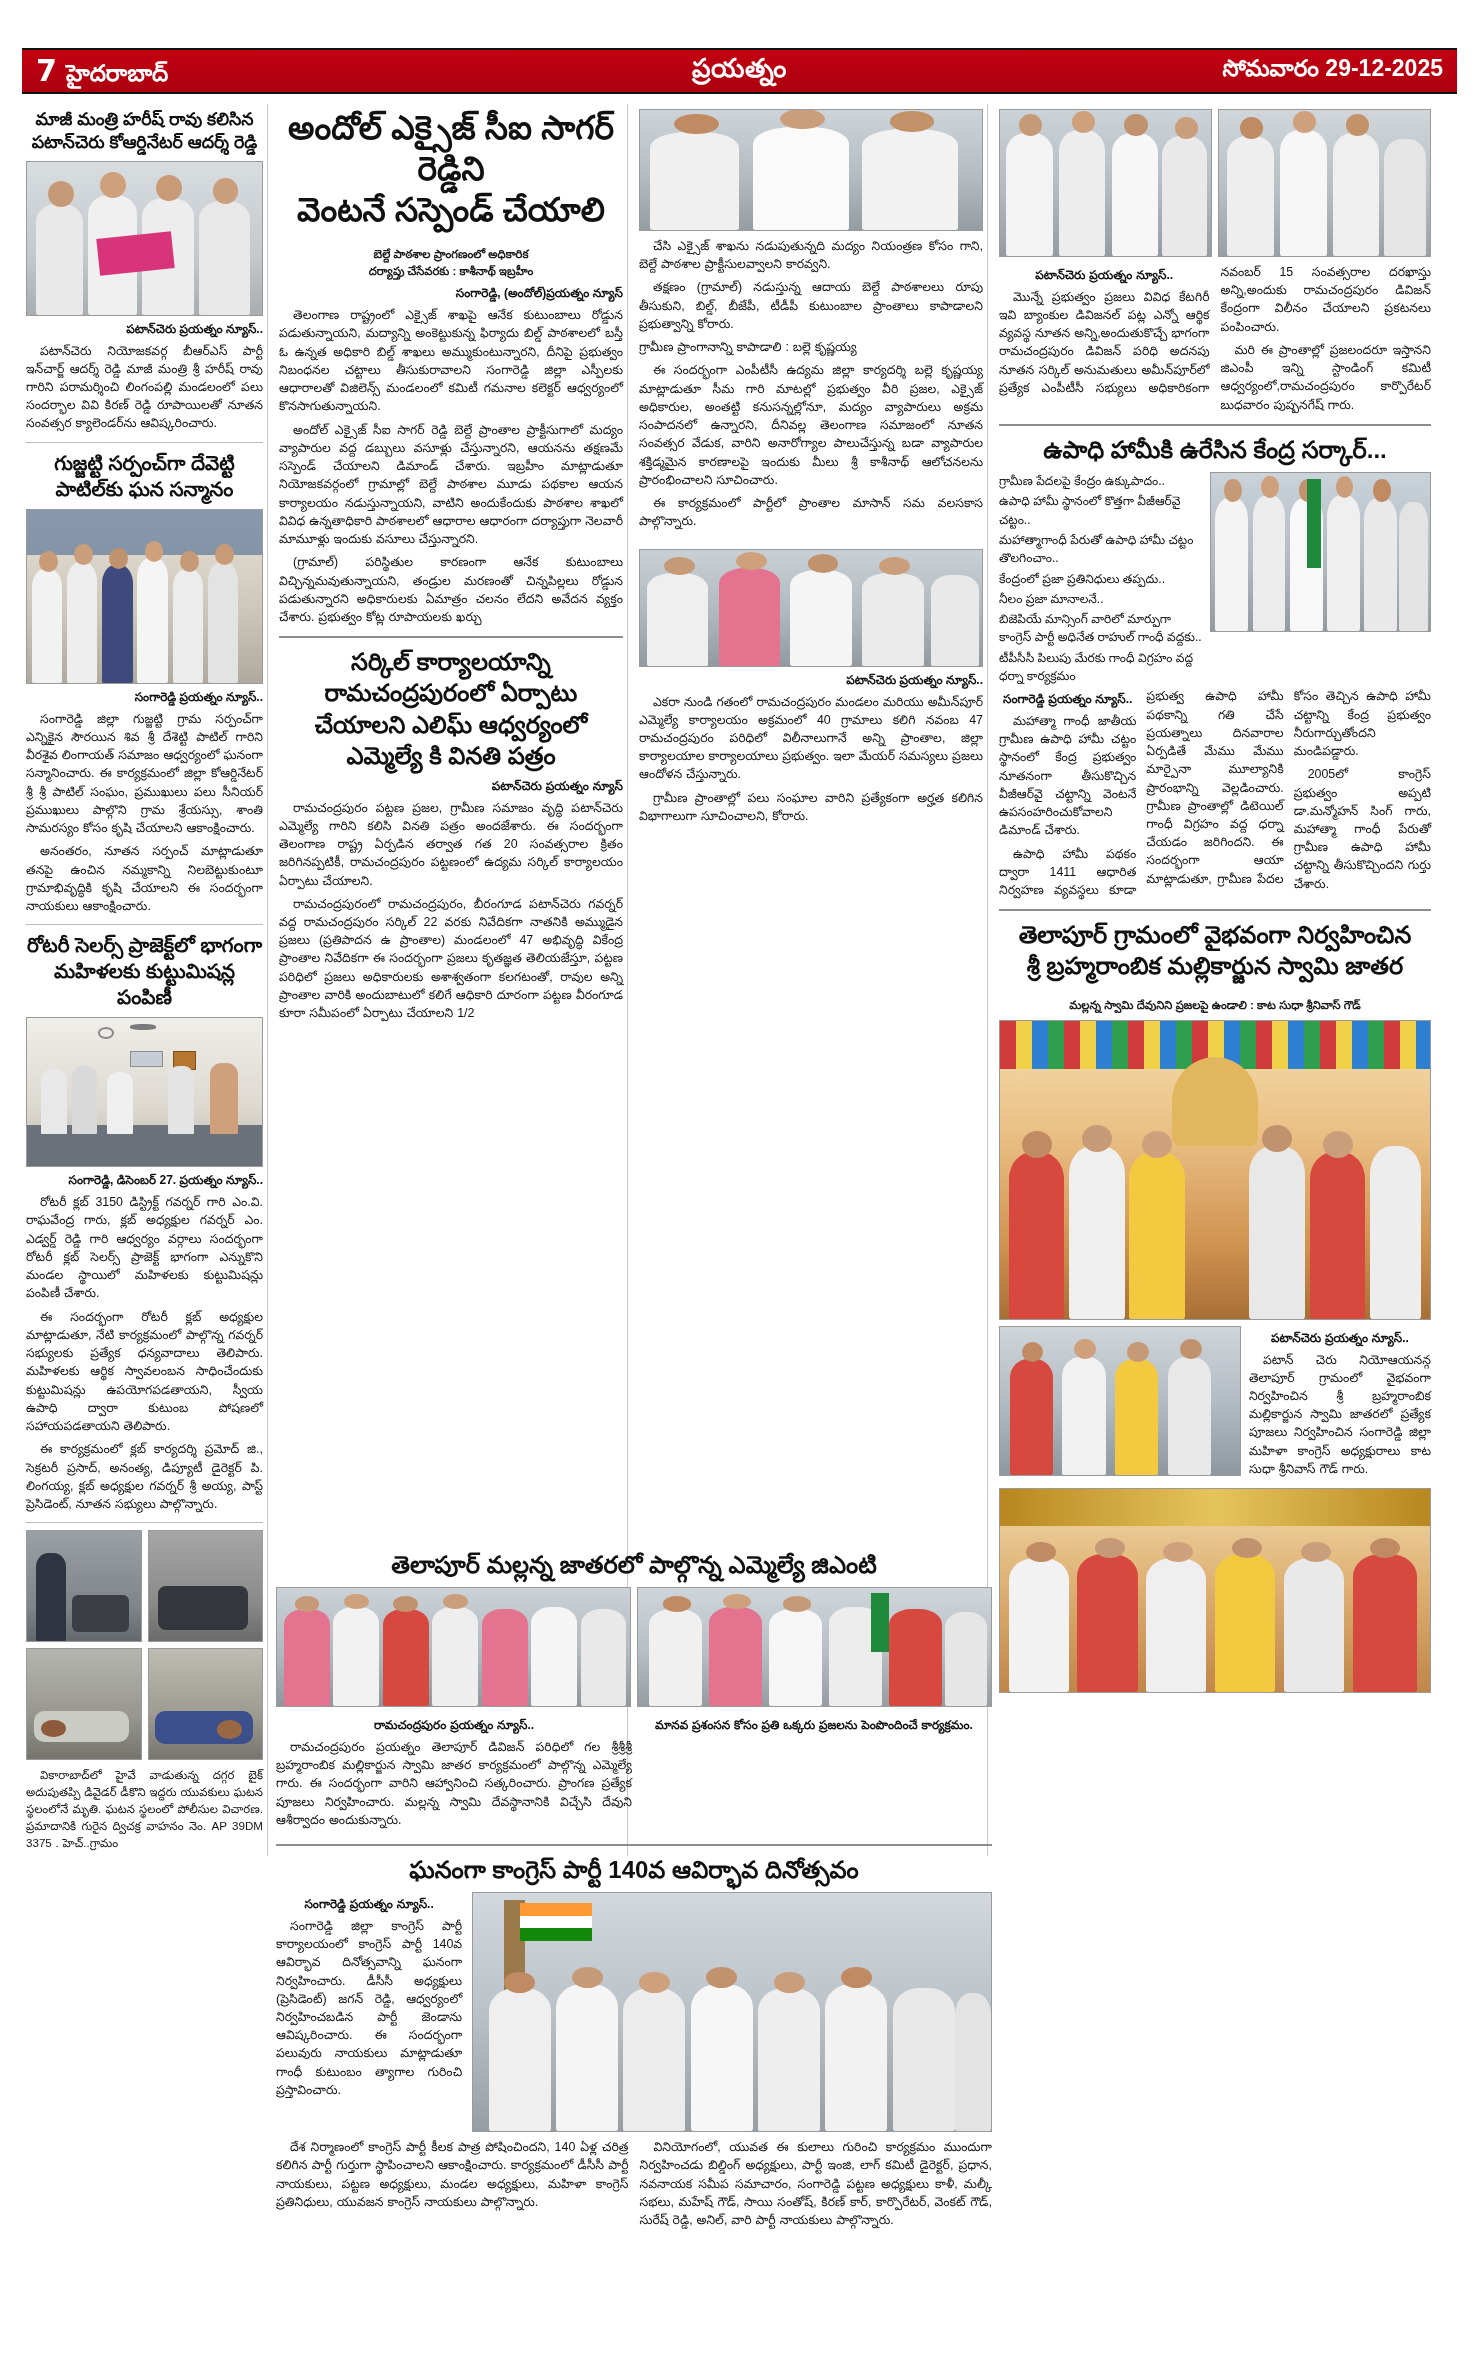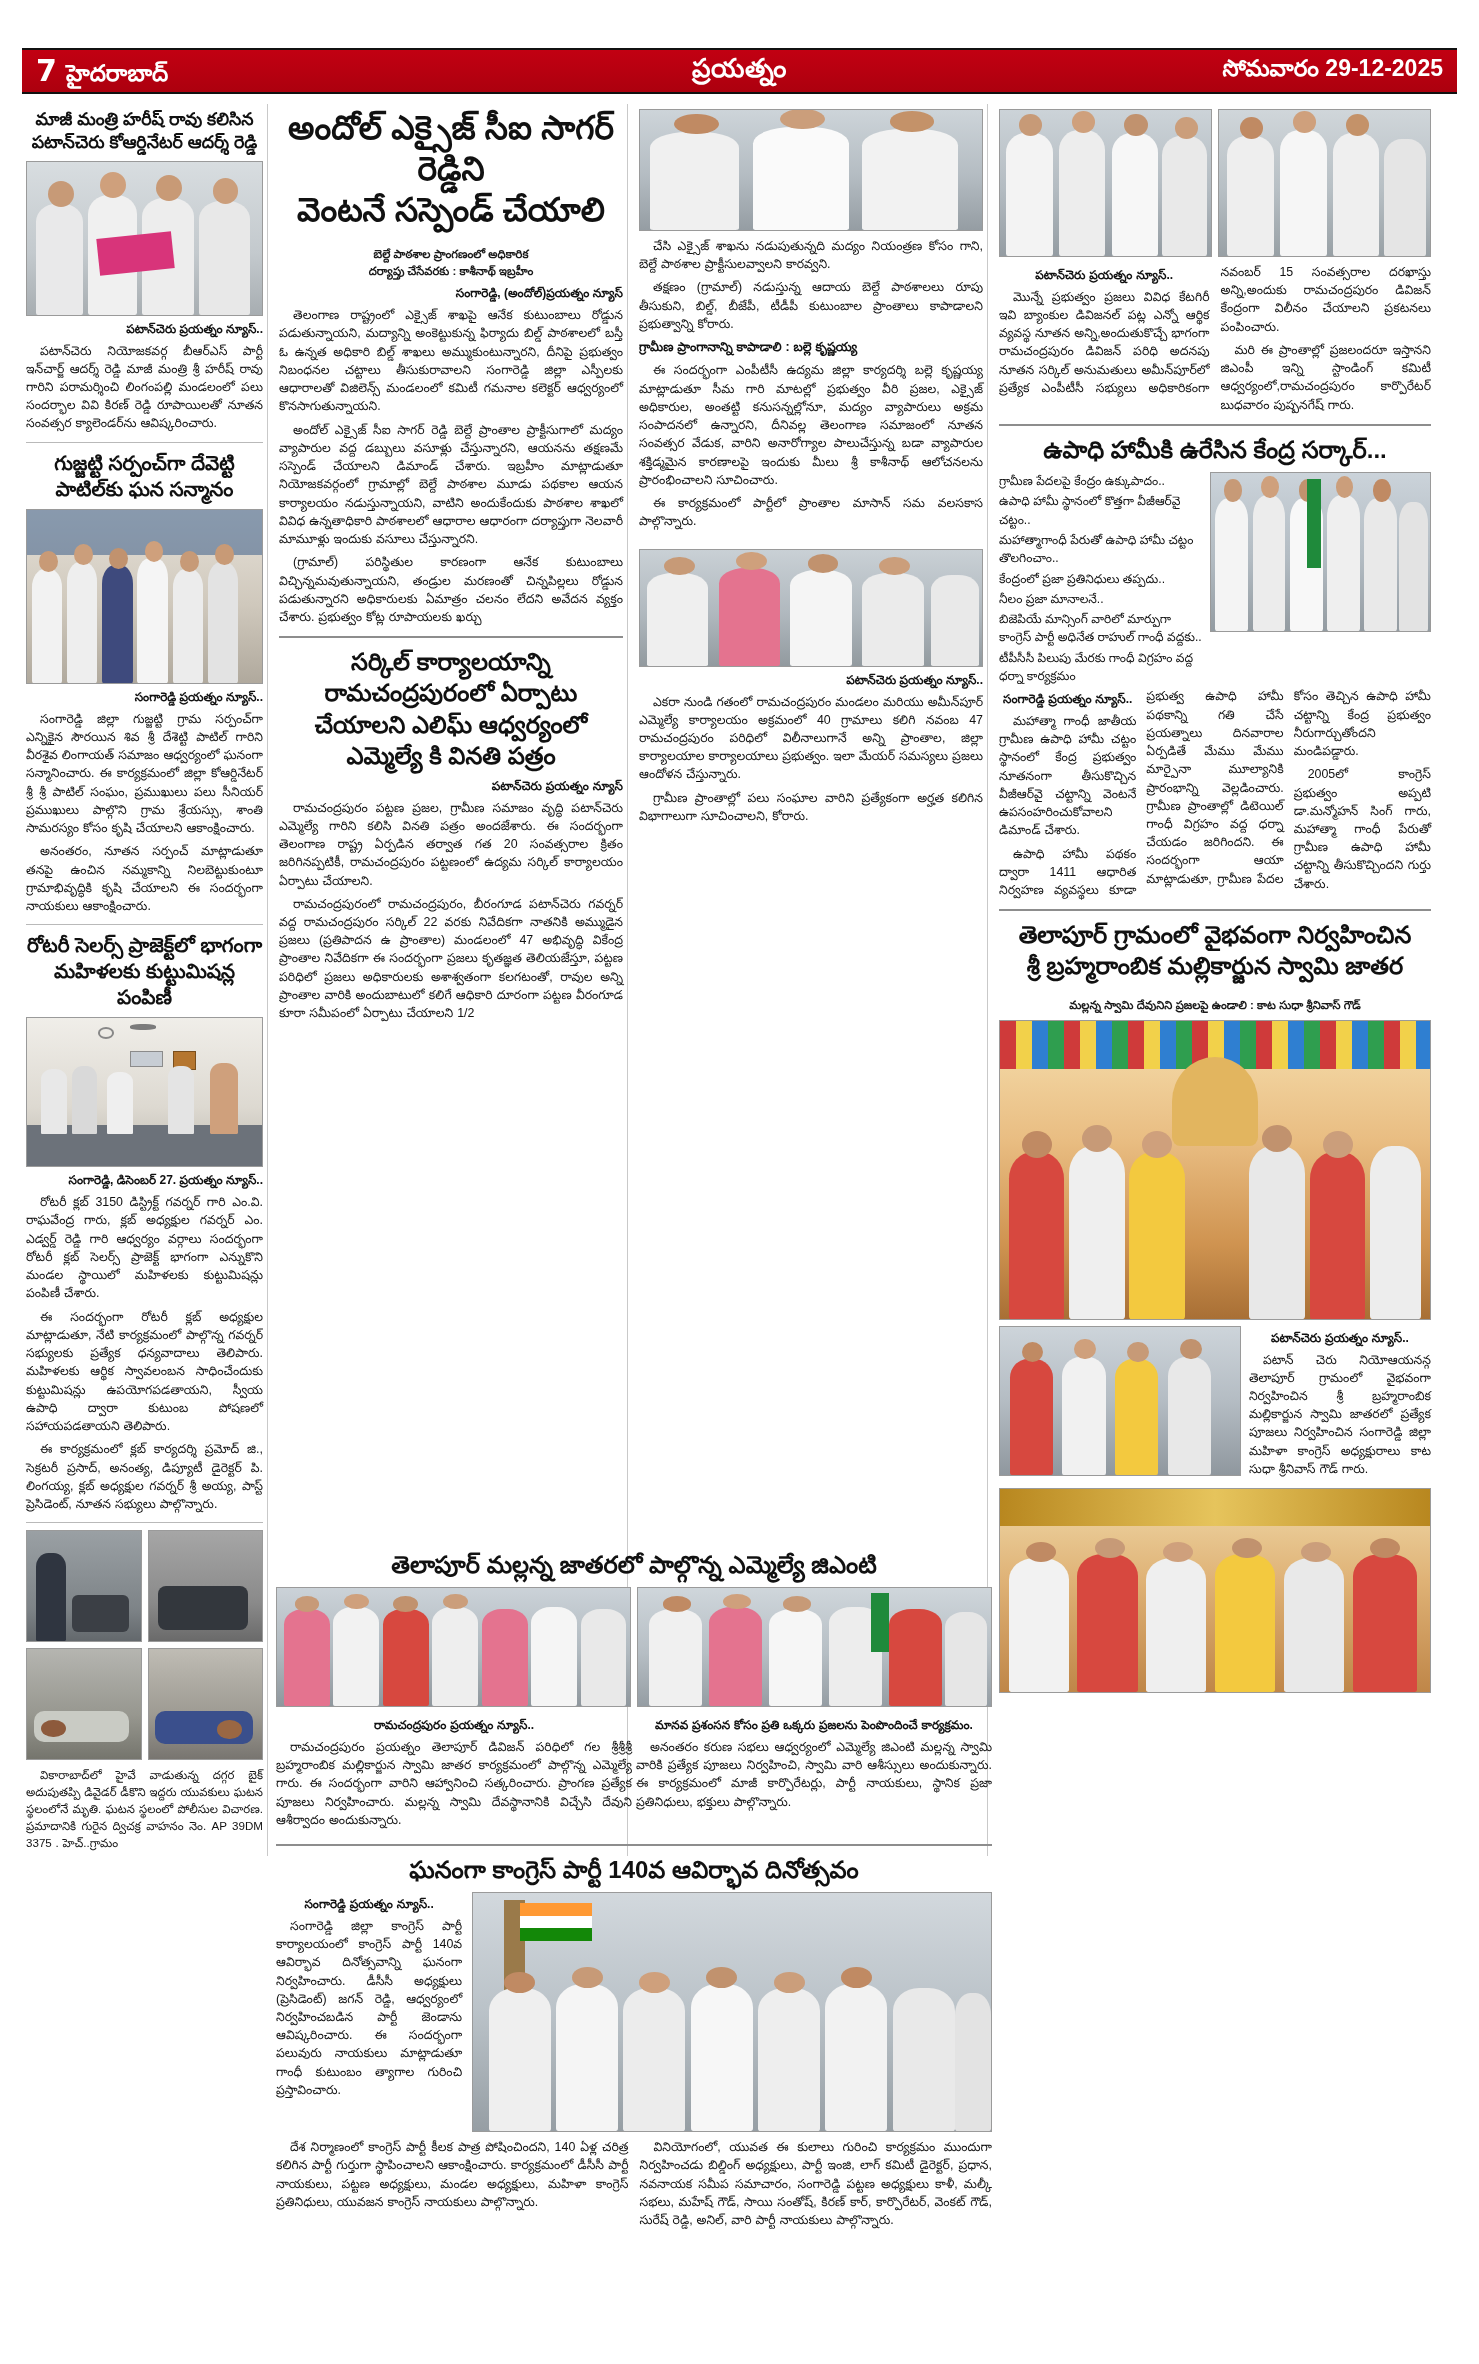--- a/index.html
+++ b/index.html
@@ -286,21 +286,21 @@
         <div class="head" style="left:10%;bottom:80%;width:13%;height:17%;background:#c08a63"></div>
         <div class="fig" style="left:33%;width:28%;height:86%;background:#fafafa"></div>
         <div class="head" style="left:41%;bottom:84%;width:13%;height:17%;background:#cb9e7b"></div>
         <div class="fig" style="left:65%;width:28%;height:84%;background:#f2f2f2"></div>
         <div class="head" style="left:73%;bottom:82%;width:13%;height:17%;background:#c49269"></div>
       </div>
 
       <div class="body">
         <p>చేసి ఎక్సైజ్ శాఖను నడుపుతున్నది మద్యం నియంత్రణ కోసం గాని, బెల్దే పాఠశాల ప్రాక్టీసులవ్వాలని కారవ్వని.</p>
         <p>తక్షణం (గ్రామాల్) నడుస్తున్న ఆదాయ బెల్దే పాఠశాలలు రూపు తీసుకుని, బిల్డ్, బీజేపీ, టీడీపీ కుటుంబాల ప్రాంతాలు కాపాడాలని ప్రభుత్వాన్ని కోరారు.</p>
-        <p style="font-weight:700;text-indent:0">గ్రామీణ ప్రాంగానాన్ని కాపాడాలి : బల్లె కృష్ణయ్య</p>
+        <p style="font-weight:400;text-indent:0">గ్రామీణ ప్రాంగానాన్ని కాపాడాలి : బల్లె కృష్ణయ్య</p>
         <p>ఈ సందర్భంగా ఎంపీటీసీ ఉద్యమ జిల్లా కార్యదర్శి బల్లె కృష్ణయ్య మాట్లాడుతూ సీమ గారి మాటల్లో ప్రభుత్వం వీరి ప్రజల, ఎక్సైజ్ అధికారుల, అంతట్టి కనుసన్నల్లోనూ, మద్యం వ్యాపారులు అక్రమ సంపాదనలో ఉన్నారని, దీనివల్ల తెలంగాణ సమాజంలో నూతన సంవత్సర వేడుక, వారిని అనారోగ్యాల పాలుచేస్తున్న బడా వ్యాపారుల శక్తిడ్మమైన కారణాలపై ఇందుకు మీలు శ్రీ కాశీనాథ్ ఆలోచనలను ప్రారంభించాలని సూచించారు.</p>
         <p>ఈ కార్యక్రమంలో పార్టీలో ప్రాంతాల మాసాన్ సమ వలసకాస పాల్గొన్నారు.</p>
       </div>
 
       <div class="sp8"></div>
 
       <div class="photo group" style="height:118px">
         <div class="sky" style="background:linear-gradient(180deg,#c9d0d5 0%,#b0b8be 55%,#929a9f 100%)"></div>
         <div class="fig" style="left:2%;width:18%;height:80%;background:#efefef"></div>
         <div class="head" style="left:7%;bottom:78%;width:9%;height:16%;background:#c79a77"></div>
@@ -487,21 +487,20 @@
       </div>
     </div>
 
     <div style="display:flex; gap:4px">
       <div class="body" style="flex:1 1 0">
         <div class="byline byline-c">రామచంద్రపురం ప్రయత్నం న్యూస్..</div>
         <p>రామచంద్రపురం ప్రయత్నం తెలాపూర్ డివిజన్ పరిధిలో గల శ్రీశ్రీశ్రీ బ్రహ్మరాంబిక మల్లికార్జున స్వామి జాతర కార్యక్రమంలో పాల్గొన్న ఎమ్మెల్యే గారు. ఈ సందర్భంగా వారిని ఆహ్వానించి సత్కరించారు. ప్రాంగణ ప్రత్యేక పూజలు నిర్వహించారు. మల్లన్న స్వామి దేవస్థానానికి విచ్చేసి దేవుని ఆశీర్వాదం అందుకున్నారు.</p>
       </div>
       <div class="body" style="flex:1 1 0">
         <div class="byline byline-c">మానవ ప్రశంసన కోసం ప్రతి ఒక్కరు ప్రజలను పెంపొందించే కార్యక్రమం.</div>
-        <p>అనంతరం కరుణ సభలు ఆధ్వర్యంలో ఎమ్మెల్యే జిఎంటి మల్లన్న స్వామి వారికి ప్రత్యేక పూజలు నిర్వహించి, స్వామి వారి ఆశీస్సులు అందుకున్నారు. ఈ కార్యక్రమంలో మాజీ కార్పొరేటర్లు, పార్టీ నాయకులు, స్థానిక ప్రజా ప్రతినిధులు, భక్తులు పాల్గొన్నారు.</p>
       </div>
     </div>
 
     <div class="rule-thick"></div>
 
     <div class="hl hl-m">ఘనంగా కాంగ్రెస్ పార్టీ 140వ ఆవిర్భావ దినోత్సవం</div>
 
     <div style="display:flex; gap:10px; align-items:flex-start">
       <div class="body" style="flex:0 0 26%">
         <div class="byline byline-c">సంగారెడ్డి ప్రయత్నం న్యూస్..</div>

